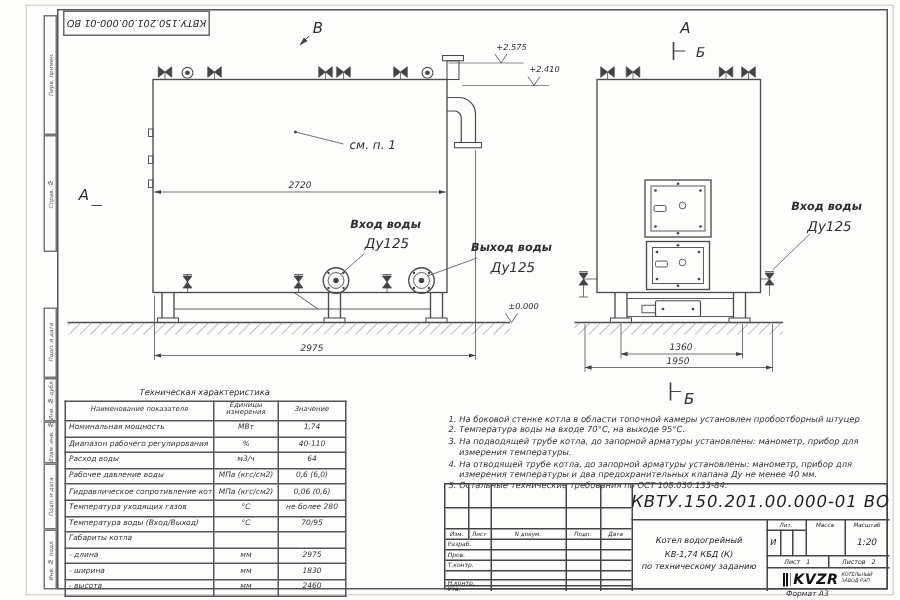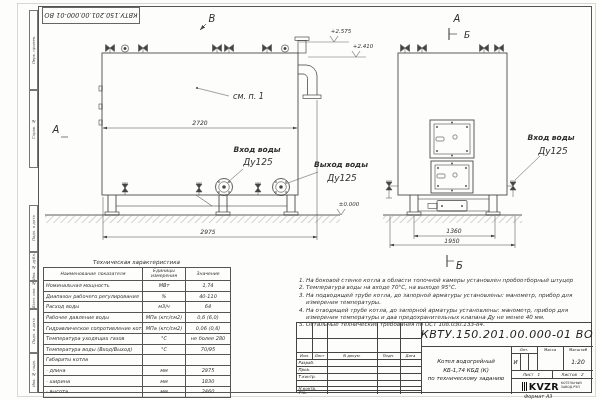--- a/index.html
+++ b/index.html
@@ -398,21 +398,21 @@
 
     <div class="cell" style="left:214px;top:47px;width:41px;height:8px;gap:4px;font-size:4.2px;">
       <span>Лист</span>
       <span>1</span>
     </div>
     <div class="cell" style="left:255px;top:47px;width:41px;height:8px;gap:4px;font-size:4.2px;">
       <span>Листов</span>
       <span>2</span>
     </div>
 
-    <div class="cell logo" style="left:214px;top:55px;width:82px;height:16px;">
+    <div class="cell logo" style="left:214px;top:55px;width:82px;height:16px;font-style:italic;">
       <span class="bars"></span>
       <span class="kv">KVZR</span>
       <span class="sub">
         <span style="display:block;">КОТЕЛЬНЫЙ</span>
         <span style="display:block;">ЗАВОД РЭП</span>
       </span>
     </div>
   </div>
 
   <div class="fmt">Формат  А3</div>

